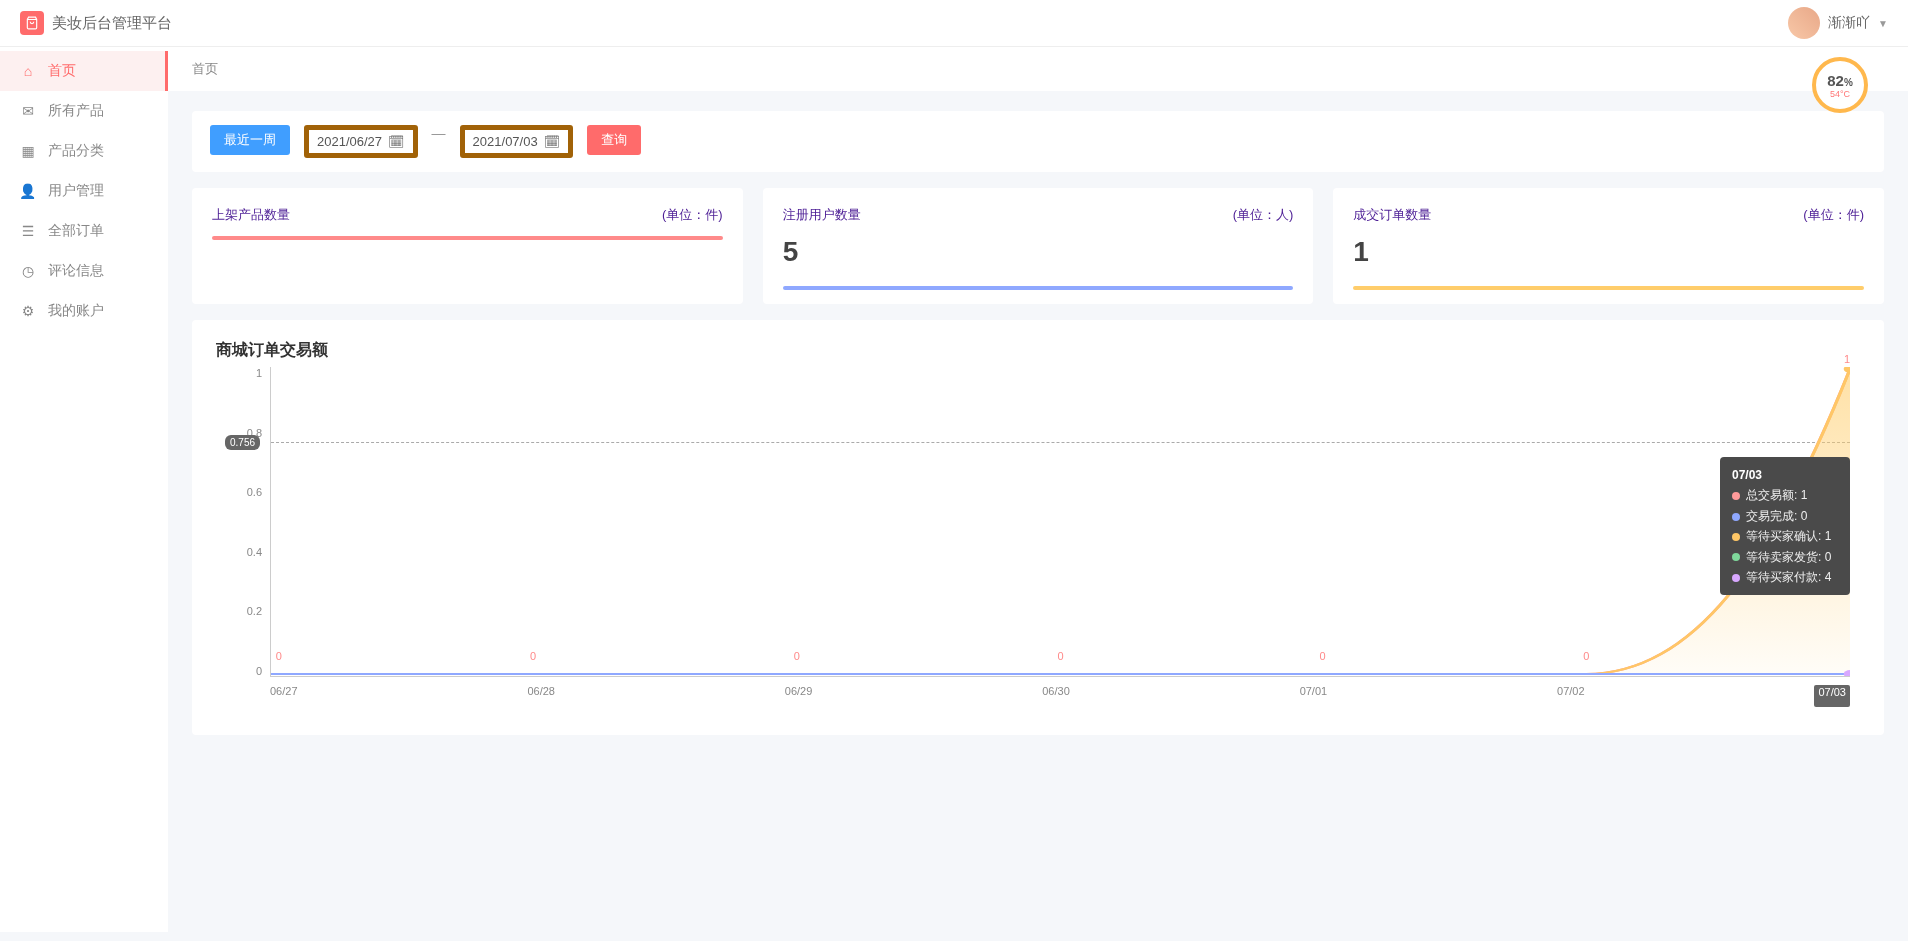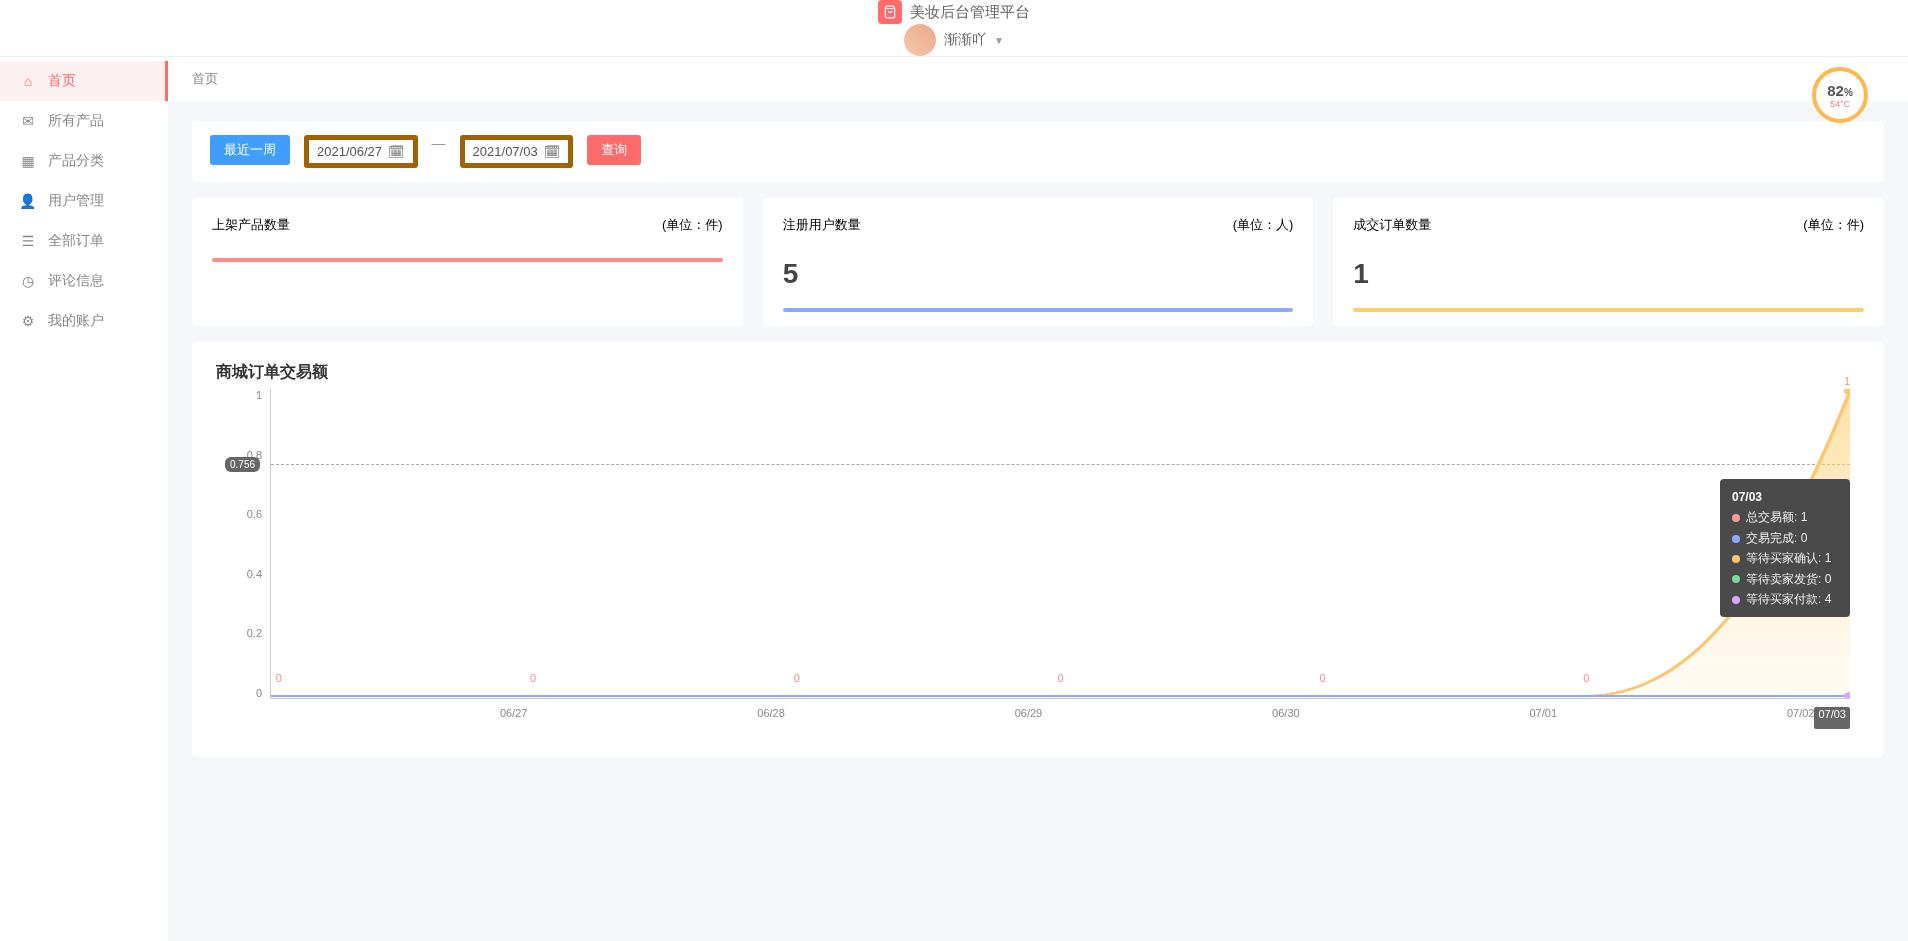--- a/index.html
+++ b/index.html
@@ -1,17 +1,17 @@
 <!DOCTYPE html>
 <html><head>
 <meta charset="utf-8">
 <style>
 * { box-sizing: border-box; margin: 0; padding: 0; }
 body { font-family: "Helvetica Neue", Arial, "PingFang SC", "Microsoft YaHei", sans-serif; background: #f5f7fa; color: #333; font-size: 14px; }
-.header { height: 57px; background: #fff; display: flex; align-items: center; justify-content: space-between; padding: 0 20px; border-bottom: 1px solid #eee; flex-direction: column; }
+.header { height: 47px; background: #fff; display: flex; align-items: center; justify-content: space-between; padding: 0 20px; border-bottom: 1px solid #eee; }
 .logo-area { display: flex; align-items: center; gap: 8px; }
 .logo-icon { width: 24px; height: 24px; background: #ff6b6b; border-radius: 4px; display: flex; align-items: center; justify-content: center; color: #fff; font-size: 14px; }
 .logo-text { font-size: 15px; color: #666; }
 .user-area { display: flex; align-items: center; gap: 8px; color: #666; }
 .avatar { width: 32px; height: 32px; border-radius: 50%; background: linear-gradient(45deg,#f8c8a8,#e8a888); }
 .caret { font-size: 10px; color: #999; }
 .layout { display: flex; }
 .sidebar { width: 168px; background: #fff; min-height: calc(100vh - 56px); padding-top: 4px; }
 .nav-item { display: flex; align-items: center; gap: 12px; height: 40px; padding: 0 20px; color: #888; cursor: pointer; }
 .nav-item.active { background: #fdf0f0; color: #ff6b6b; border-right: 3px solid #ff6b6b; }
@@ -23,21 +23,21 @@
 .gauge-badge .temp { font-size: 9px; color: #f77; }
 .content { padding: 20px 24px; }
 .filter-bar { background: #fff; padding: 14px 18px; border-radius: 4px; display: flex; align-items: flex-start; gap: 14px; margin-bottom: 16px; }
 .btn { border: none; border-radius: 3px; padding: 6px 14px; font-size: 13px; cursor: pointer; color: #fff; }
 .btn-blue { background: #409eff; }
 .btn-red { background: #ff6b6b; }
 .date-input { border: 5px solid #a16207; border-radius: 3px; padding: 4px 8px; font-size: 13px; color: #555; display: inline-flex; align-items: center; gap: 6px; }
 .date-sep { color: #999; }
 .stats-row { display: flex; gap: 20px; margin-bottom: 16px; }
 .stat-card { flex: 1; background: #fff; border-radius: 4px; padding: 18px 20px 14px; }
-.stat-head { display: flex; justify-content: space-between; color: #000000; font-size: 13px; margin-bottom: 24px; }
+.stat-head { display: flex; justify-content: space-between; color: #4c1d95; font-size: 13px; margin-bottom: 12px; }
 .stat-val { font-size: 28px; font-weight: 700; color: #444; margin-bottom: 18px; }
 .stat-bar { height: 4px; border-radius: 2px; }
 .bar-red { background: #ff8a8a; }
 .bar-blue { background: #8fa8ff; }
 .bar-orange { background: #ffcd6b; }
 .chart-card { background: #fff; border-radius: 4px; padding: 20px 24px 28px; }
 .chart-top { display: flex; justify-content: space-between; align-items: center; margin-bottom: 6px; }
 .chart-title { font-size: 16px; font-weight: 600; color: #333; }
 .legend { display: flex; gap: 26px; font-size: 12px; color: #777; }
 .legend-item { display: flex; align-items: center; gap: 6px; }
@@ -45,21 +45,21 @@
 .lg-line::after { content: ''; width: 6px; height: 6px; border-radius: 50%; background: inherit; position: absolute; left: 8px; top: -2px; }
 .c-pink { background: #ff9a9a; }
 .c-blue { background: #8fa8ff; }
 .c-orange { background: #ffc766; }
 .c-green { background: #7fd89b; }
 .c-purple { background: #d8a8ff; }
 .chart-area { position: relative; height: 340px; }
 .y-axis { position: absolute; left: 0; top: 0; bottom: 30px; width: 46px; display: flex; flex-direction: column; justify-content: space-between; font-size: 11px; color: #888; text-align: right; }
 .plot { position: absolute; left: 54px; right: 10px; top: 0; bottom: 30px; border-left: 1px solid #ccc; border-bottom: 1px solid #ccc; }
 .x-axis { position: absolute; left: 54px; right: 10px; bottom: 0; height: 22px; display: flex; justify-content: space-between; font-size: 11px; color: #888; }
-.x-tick { width: 16.66%; text-align: right; }
+.x-tick { width: 16.66%; text-align: left; }
 .x-tick:last-child { text-align: right; }
 .x-tick.hl { color: #fff; background: #666; border-radius: 2px; padding: 1px 4px; display: inline-block; width: auto; }
 .datalabel { position: absolute; font-size: 11px; color: #ff8a8a; transform: translate(-50%,-100%); }
 .tooltip { position: absolute; right: 10px; top: 90px; background: #4a4a4a; color: #eee; font-size: 12px; border-radius: 4px; padding: 8px 12px; line-height: 1.7; min-width: 130px; }
 .tooltip-title { font-weight: 600; color: #fff; }
 .tt-dot { display: inline-block; width: 8px; height: 8px; border-radius: 50%; margin-right: 6px; vertical-align: middle; }
 .dashline { position: absolute; left: 0; right: 0; top: 75px; border-top: 1px dashed #aaa; }
 .dashlabel { position: absolute; left: -46px; top: 68px; background: #666; color: #fff; font-size: 10px; padding: 2px 5px; border-radius: 6px; }
 svg.curve { position: absolute; left: 0; top: 0; width: 100%; height: 100%; pointer-events: none; }
 .toppt { position: absolute; right: 0; top: -14px; font-size: 11px; color: #ff8a8a; }

